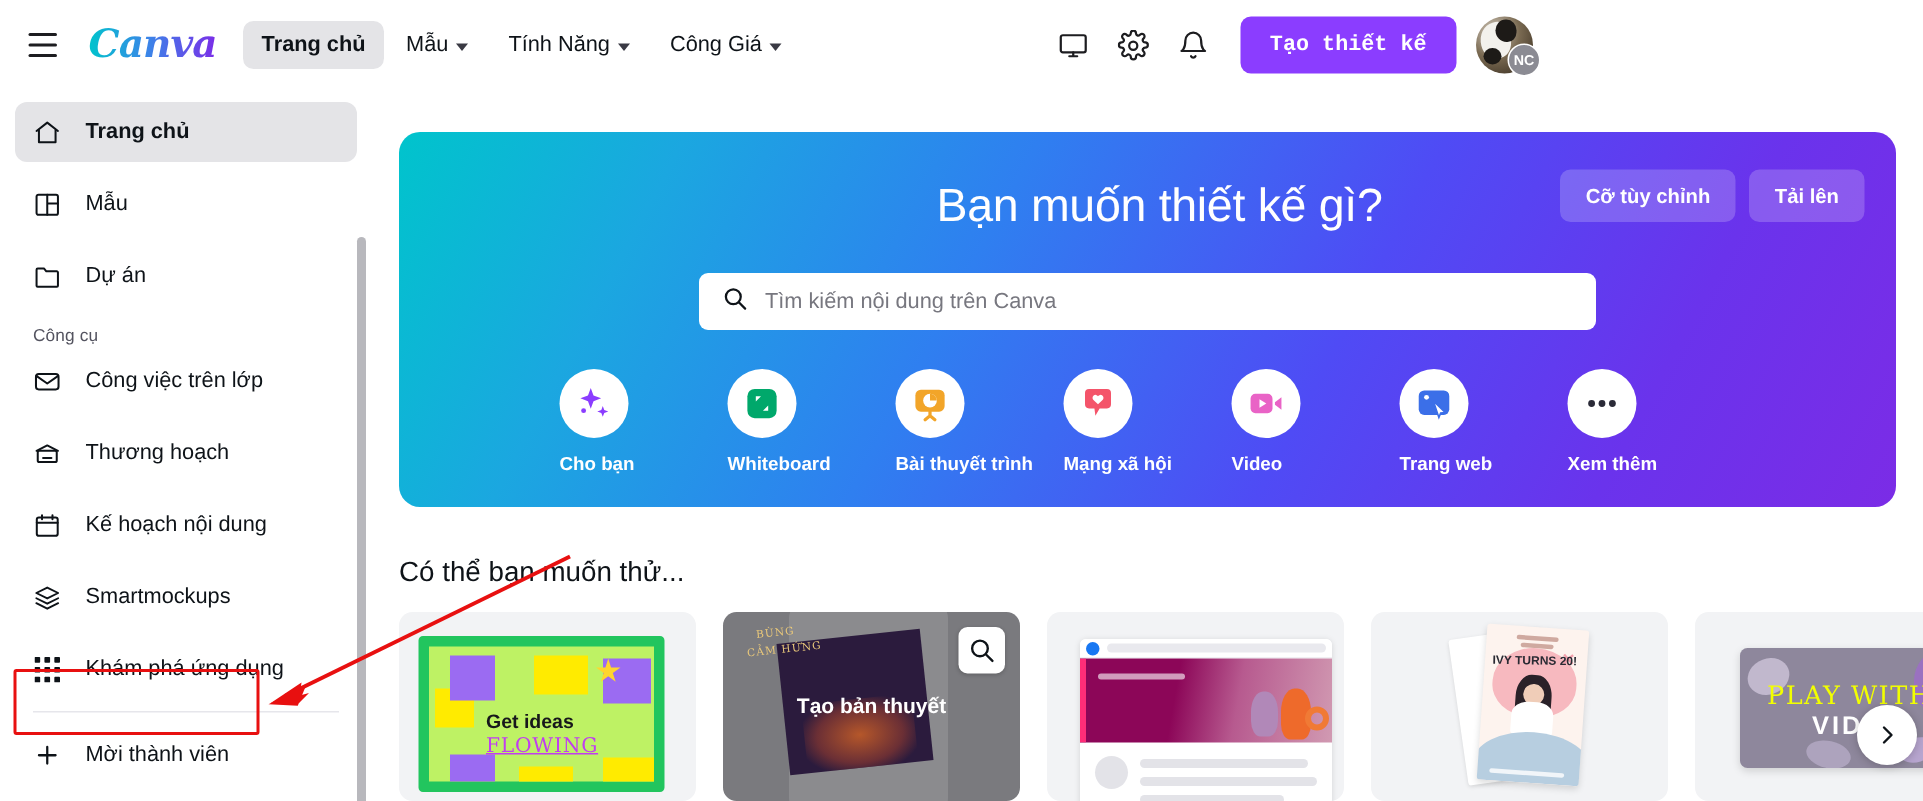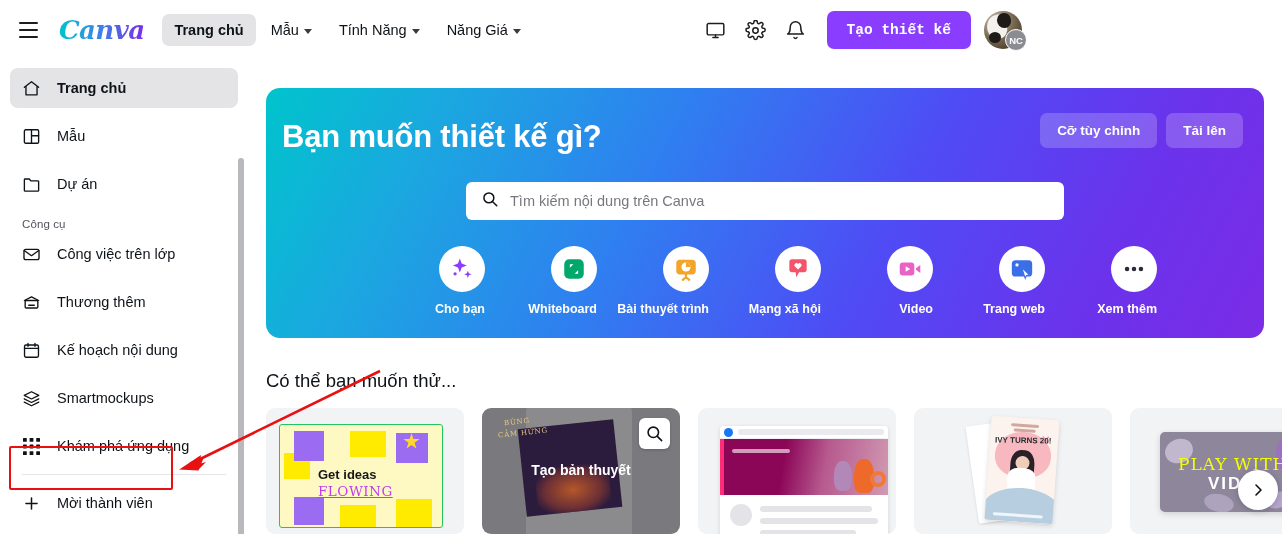--- a/index.html
+++ b/index.html
@@ -117,22 +117,22 @@
 
   .banner {
     position: absolute; left: 18px; top: 28px;
     width: 998px; height: 250px;
     border-radius: 14px;
     background: linear-gradient(118deg, #00c4cc 0%, #1ba7e0 17%, #2f7ff0 38%, #4f4bf5 62%, #6a33ec 82%, #7b2ce6 100%);
     overflow: hidden;
   }
   .banner-title {
     position: absolute; left: 16px; right: 0; top: 31px;
-    color: #fff;
-    font-size: 31px; font-weight: 700; letter-spacing: -0.2px;
+    text-align: center; color: #fff;
+    font-size: 31px; font-weight: 400; letter-spacing: -0.2px;
   }
   .banner-btns { position: absolute; right: 21px; top: 25px; display: flex; gap: 9px; }
   .banner-btn {
     background: rgba(255,255,255,.20);
     color: #fff; font-size: 13.5px; font-weight: 700;
     padding: 10px 17px; border-radius: 7px; border: none; cursor: pointer;
     white-space: nowrap;
   }
   .banner-search {
     position: absolute; left: 200px; top: 94px;
@@ -142,41 +142,41 @@
     cursor: text;
   }
   .banner-search input {
     border: none; outline: none; flex: 1;
     font-size: 14.5px; color: #0e1318;
     font-family: "Liberation Sans", sans-serif; background: transparent;
   }
   .banner-search input::placeholder { color: #77777f; }
 
   .cats { position: absolute; left: 0; right: 0; top: 158px; display: flex; justify-content: center; gap: 0px; }
-  .cat { width: 112px; display: flex; flex-direction: column; align-items: flex-end; cursor: pointer; }
+  .cat { width: 112px; display: flex; flex-direction: column; align-items: flex-start; cursor: pointer; }
   .cat-circle {
     width: 46px; height: 46px; border-radius: 50%;
     background: #fff; display: flex; align-items: center; justify-content: center;
   }
   .cat-label { margin-top: 10px; color: #fff; font-size: 12.5px; font-weight: 700; white-space: nowrap; }
 
   .section-title {
     position: absolute; left: 18px; top: 310px;
     font-size: 18.5px; font-weight: 400; color: #0e1318;
   }
 
   .cards { position: absolute; left: 18px; top: 348px; display: flex; gap: 18px; }
   .card {
     width: 198px; height: 126px;
     background: #f2f3f5; border-radius: 9px;
     position: relative; overflow: hidden; cursor: pointer; flex: 0 0 198px;
   }
 
   
-  .c1-inner { position: absolute; left: 13px; top: 16px; width: 164px; height: 104px; background: #fef9c3; border: 1px solid #22c55e; border-radius: 3px; overflow: hidden; }
+  .c1-inner { position: absolute; left: 13px; top: 16px; width: 164px; height: 104px; background: #bef264; border: 7px solid #22c55e; border-radius: 3px; overflow: hidden; }
   .c1-inner .sq { position: absolute; }
   .c1-text1 { position: absolute; left: 38px; top: 42px; font-size: 13px; font-weight: 700; color: #17171b; font-family: "Liberation Sans", sans-serif; }
   .c1-text2 { position: absolute; left: 38px; top: 58px; font-size: 13.5px; color: #c13df0; font-family: "DejaVu Serif", serif; text-decoration: underline; letter-spacing: .5px; }
   .c1-star { position: absolute; right: 22px; top: 8px; width: 17px; height: 17px; background: #ffd52e; clip-path: polygon(50% 0,61% 35%,98% 35%,68% 57%,79% 91%,50% 70%,21% 91%,32% 57%,2% 35%,39% 35%); }
 
   
   .card2 { background: #7a7a7e; }
   .c2-phone { position: absolute; left: 44px; top: -6px; width: 106px; height: 140px; background: rgba(255,255,255,.13); border-radius: 10px; }
   .c2-post { position: absolute; left: 40px; top: 16px; width: 96px; height: 88px; background: #2b1b3d; transform: rotate(-6deg); overflow:hidden; }
   .c2-post .glow { position: absolute; left: 12px; top: 42px; width: 74px; height: 48px; background: radial-gradient(ellipse at 50% 50%, #b5572a 0%, #6b2f35 55%, rgba(43,27,61,0) 80%); }
@@ -262,21 +262,21 @@
       </div>
       <div class="nav-item">
         <span>Mẫu</span>
         <span class="caret"></span>
       </div>
       <div class="nav-item">
         <span>Tính Năng</span>
         <span class="caret"></span>
       </div>
       <div class="nav-item">
-        <span>Năng Giá</span>
+        <span>Công Giá</span>
         <span class="caret"></span>
       </div>
     </div>
 
     <div class="header-right">
       <div class="icon-btn">
         <svg width="21" height="21" viewBox="0 0 24 24" fill="none" stroke="#1d1d20" stroke-width="1.7" stroke-linecap="round" stroke-linejoin="round">
           <rect x="2.5" y="4" width="19" height="13" rx="1.6"></rect>
             <path d="M9 20h6M12 17v3"></path>
         </svg>
@@ -350,21 +350,21 @@
       </div>
 
       <div class="side-item">
         <span class="side-icon">
           <svg width="19" height="19" viewBox="0 0 24 24" fill="none" stroke="#0e1318" stroke-width="1.7" stroke-linecap="round" stroke-linejoin="round">
             <path d="M3 9.5 12 5l9 4.5"></path>
               <rect x="4" y="9.5" width="16" height="9.5" rx="1.4"></rect>
             <path d="M8.5 15.5h7"></path>
           </svg>
         </span>
-        <span>Thương thêm</span>
+        <span>Thương hoạch</span>
       </div>
 
       <div class="side-item">
         <span class="side-icon">
           <svg width="19" height="19" viewBox="0 0 24 24" fill="none" stroke="#0e1318" stroke-width="1.7" stroke-linecap="round" stroke-linejoin="round">
             <rect x="3.2" y="5" width="17.6" height="15.5" rx="1.8"></rect>
               <path d="M3.2 9.4h17.6"></path>
             <path d="M7.6 3.2v3.4M16.4 3.2v3.4"></path>
           </svg>
         </span>

